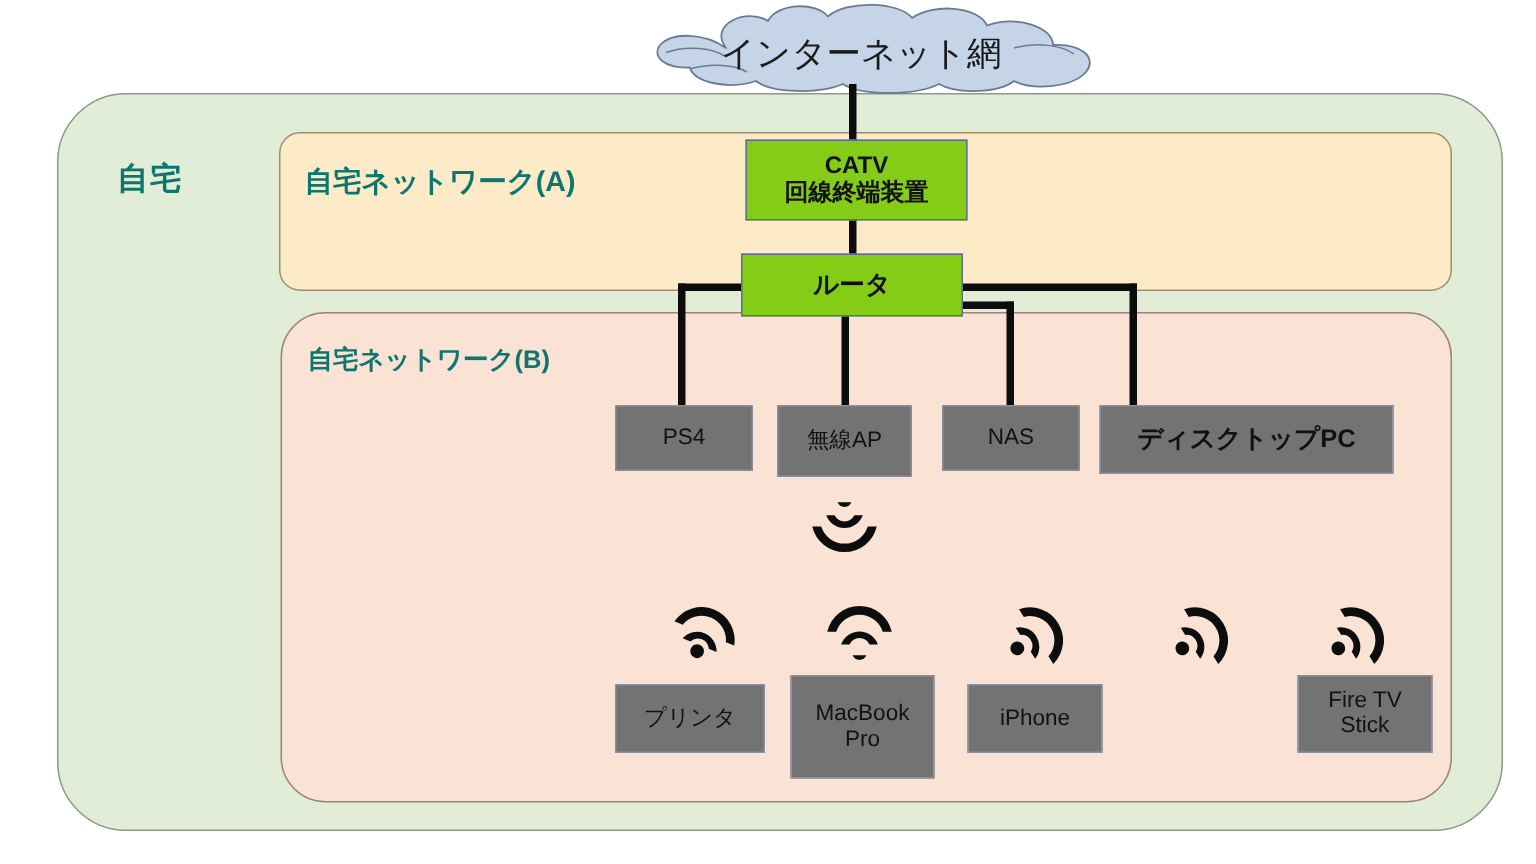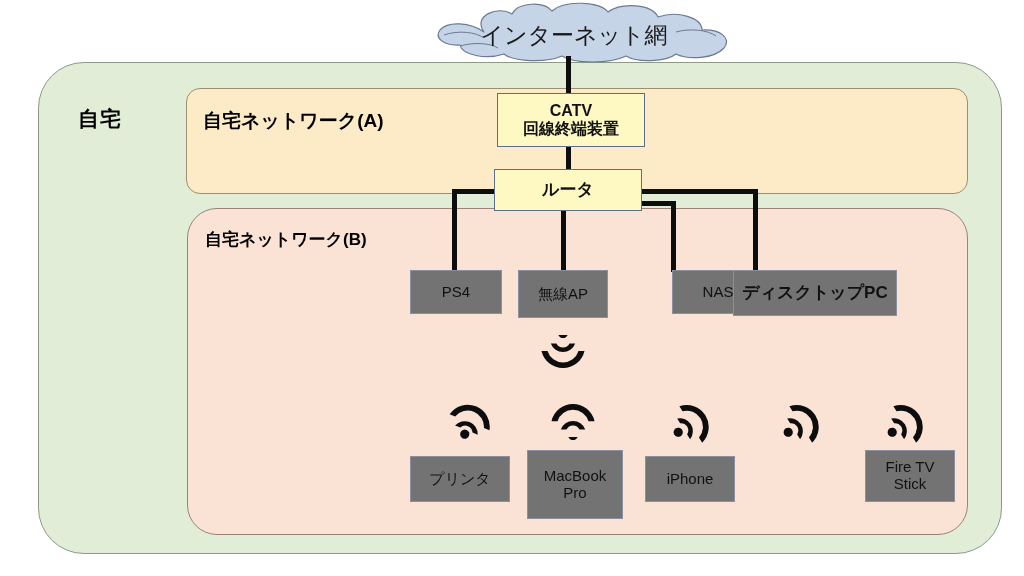--- a/index.html
+++ b/index.html
@@ -47,21 +47,21 @@
     top: 208px;
     width: 781px;
     height: 327px;
     background: #FAE2D5;
     border: 1.4px solid #9C8277;
     border-radius: 30px;
   }
   .region-label {
     position: absolute;
     font-weight: bold;
-    color: #000000;
+    color: #0f766e;
     white-space: nowrap;
   }
   #home-label {
     left: 78px;
     top: 105px;
     font-size: 21px;
     letter-spacing: 1px;
   }
   #net-a-label {
     left: 203px;
@@ -105,21 +105,21 @@
     position: absolute;
     box-sizing: border-box;
     display: flex;
     align-items: center;
     justify-content: center;
     text-align: center;
     color: #111111;
     line-height: 1.12;
   }
   .node.dark {
-    background: #fef9c3;
+    background: #84cc16;
     border: 1.3px solid #5B6E8C;
   }
   .node.light {
     background: #737373;
     border: 1.3px solid #8A8FA2;
   }
   #node-catv {
     left: 497px;
     top: 93px;
     width: 148px;
@@ -130,22 +130,22 @@
   #node-router {
     left: 494px;
     top: 169px;
     width: 148px;
     height: 42px;
     font-size: 17px;
     font-weight: bold;
   }
   #node-ps4     { left: 410px; top: 270px; width:  92px; height: 44px; font-size: 15px; }
   #node-ap      { left: 518px; top: 270px; width:  90px; height: 48px; font-size: 15px; }
-  #node-nas     { left: 628px; top: 270px; width:  92px; height: 44px; font-size: 15px; margin-left: 44px; }
-  #node-desktop { left: 733px; top: 270px; width: 164px; height: 46px; font-size: 17px; font-weight: bold; text-align: right; }
+  #node-nas     { left: 628px; top: 270px; width:  92px; height: 44px; font-size: 15px; }
+  #node-desktop { left: 733px; top: 270px; width: 196px; height: 46px; font-size: 17px; font-weight: bold; text-align: right; }
 
   #node-printer  { left: 410px; top: 456px; width: 100px; height: 46px; font-size: 15px; }
   #node-macbook  { left: 527px; top: 450px; width:  96px; height: 69px; font-size: 15px; }
   #node-iphone   { left: 645px; top: 456px; width:  90px; height: 46px; font-size: 15px; }
   #node-ipadmini { left: 755px; top: 456px; width:  90px; height: 46px; font-size: 15px; }
   #node-firetv   { left: 865px; top: 450px; width:  90px; height: 52px; font-size: 15px; }
 
   
   .wifi {
     position: absolute;

